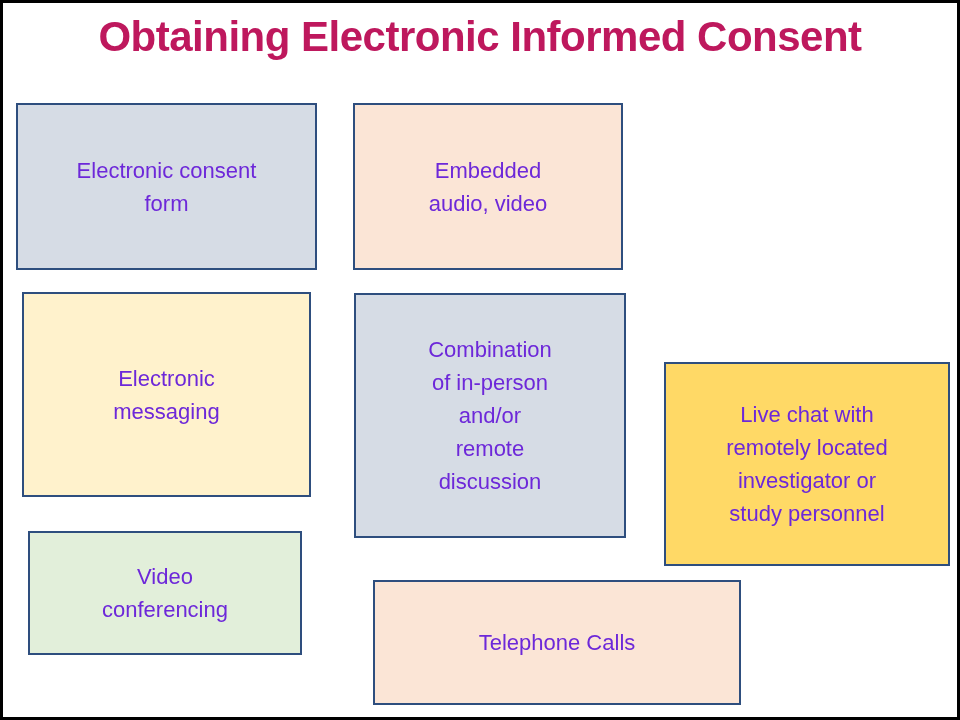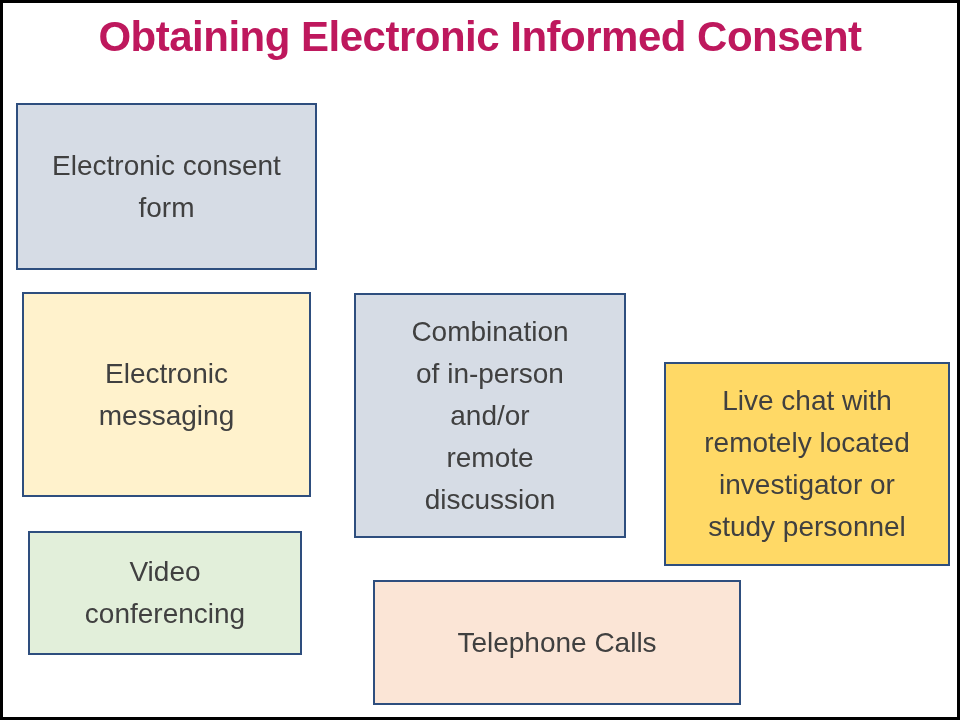--- a/index.html
+++ b/index.html
@@ -29,23 +29,23 @@
   .box {
     position: absolute;
     box-sizing: border-box;
     border: 2px solid #2e4e7e; 
     display: flex;
     align-items: center;
     justify-content: center;
     text-align: center;
   }
   .box-text {
-    font-size: 28px;
+    font-size: 22px;
     line-height: 1.5;
-    color: #404040;
+    color: #6d28d9;
     white-space: pre-line;
   }
   
   .b1 { left: 13px;  top: 100px; width: 301px; height: 167px; }
   .b2 { left: 350px; top: 100px; width: 270px; height: 167px; }
   .b3 { left: 640px; top: 100px; width: 308px; height: 203px; }
   .b4 { left: 19px;  top: 289px; width: 289px; height: 205px; }
   .b5 { left: 351px; top: 290px; width: 272px; height: 245px; }
   .b6 { left: 661px; top: 359px; width: 286px; height: 204px; }
   .b7 { left: 25px;  top: 528px; width: 274px; height: 124px; }
@@ -56,20 +56,24 @@
 
 <div class="slide">
 
   <h1 class="title" data-bind="slide.title">Obtaining Electronic Informed Consent</h1>
 
   <div class="box b1" data-bind-style="backgroundColor:boxes.0.fill;borderColor:styles.box_border_color" style="background-color: rgb(214, 220, 229); border-color: rgb(46, 78, 126);">
     <span class="box-text">Electronic consent
 form</span>
   </div>
 
+  <div class="box b2" data-bind-style="backgroundColor:boxes.1.fill;borderColor:styles.box_border_color" style="background-color: rgb(251, 229, 214); border-color: rgb(46, 78, 126);">
+    <span class="box-text">Embedded
+audio, video</span>
+  </div>
 
 
   <div class="box b4" data-bind-style="backgroundColor:boxes.3.fill;borderColor:styles.box_border_color" style="background-color: rgb(255, 242, 204); border-color: rgb(46, 78, 126);">
     <span class="box-text">Electronic
 messaging</span>
   </div>
 
   <div class="box b5" data-bind-style="backgroundColor:boxes.4.fill;borderColor:styles.box_border_color" style="background-color: rgb(214, 220, 229); border-color: rgb(46, 78, 126);">
     <span class="box-text">Combination
 of in-person

